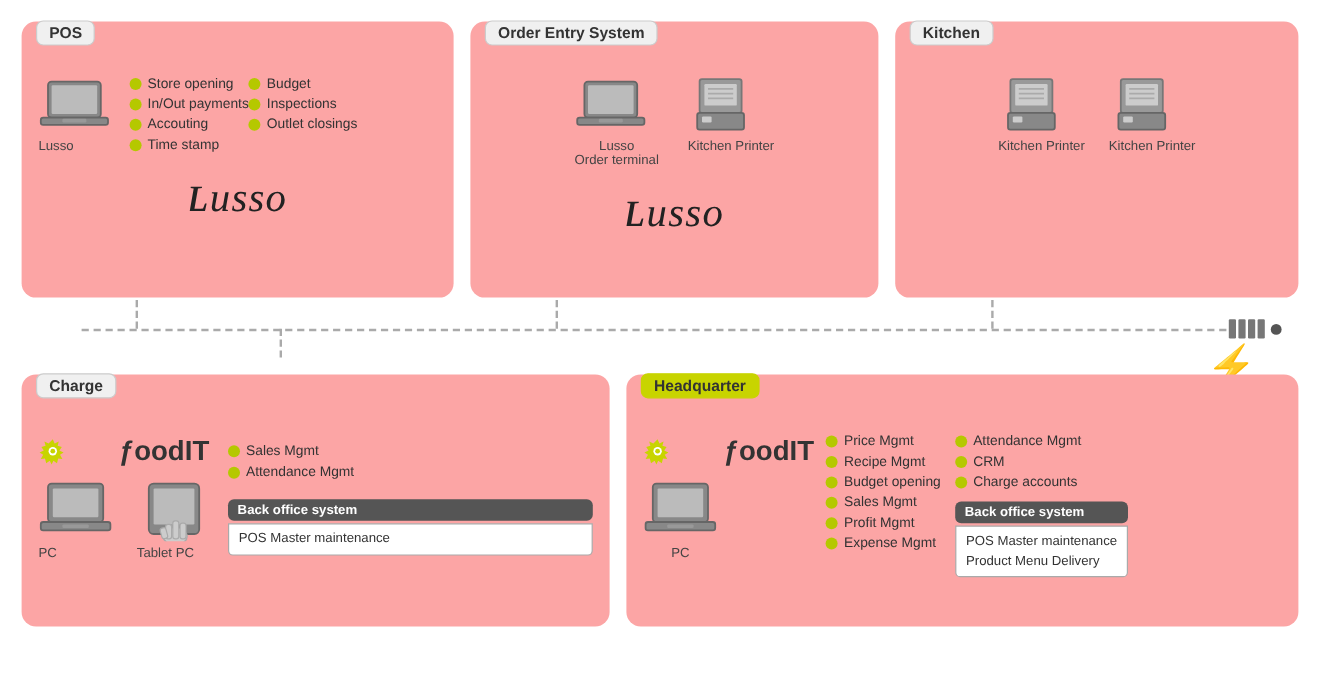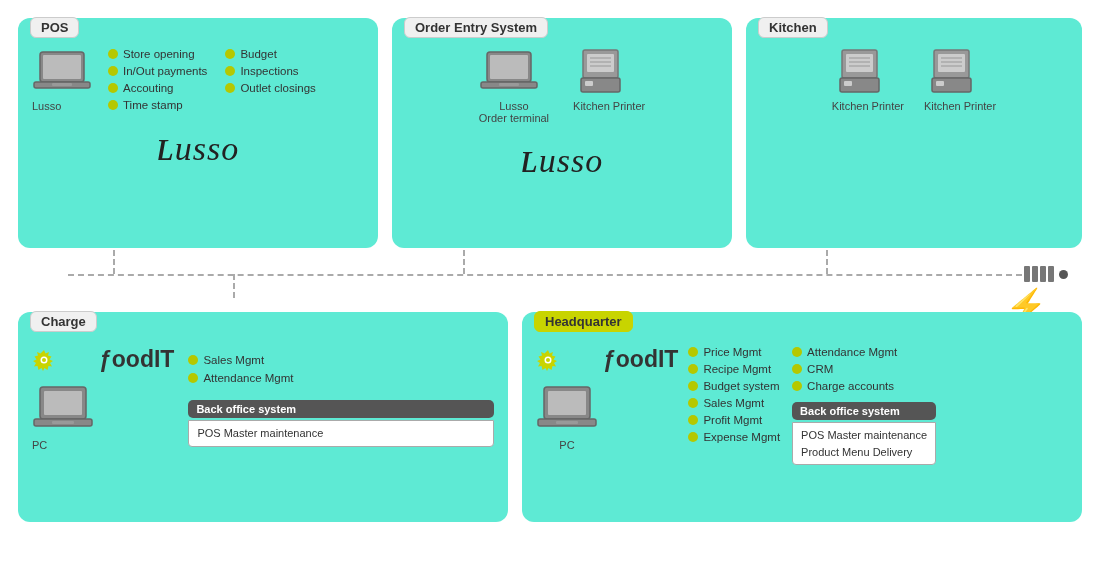--- a/index.html
+++ b/index.html
@@ -37,23 +37,23 @@
     
     .network-row {
       height: 48px;
       position: relative;
       display: flex;
       align-items: center;
       margin-top: 2px;
     }
 
     .panel {
-      background: #5eead4;
+      background: #fca5a5;
       border-radius: 12px;
-      padding: 12px 14px;
+      padding: 28px 14px;
       position: relative;
     }
     .panel-label {
       position: absolute;
       top: -1px;
       left: 12px;
       background: #f0f0f0;
       border: 1.5px solid #ccc;
       border-radius: 6px;
       padding: 2px 10px;
@@ -84,21 +84,21 @@
       align-items: flex-start;
       gap: 4px;
     }
     .device-label {
       font-size: 11px;
       color: #444;
       text-align: center;
     }
     .pos-features {
       display: flex;
-      gap: 18px;
+      gap: 0;
       margin-left: 6px;
     }
     .feature-col {
       display: flex;
       flex-direction: column;
       gap: 5px;
     }
     .feature-item {
       display: flex;
       align-items: center;
@@ -433,20 +433,40 @@
               <div class="laptop-icon">
                 <svg width="62" height="50" viewBox="0 0 62 50">
                   <rect x="8" y="2" width="46" height="32" rx="3" fill="#888" stroke="#666" stroke-width="1.5"></rect>
                   <rect x="12" y="6" width="38" height="24" rx="1" fill="#bbb"></rect>
                   <rect x="2" y="34" width="58" height="7" rx="2" fill="#888" stroke="#666" stroke-width="1.5"></rect>
                   <rect x="20" y="36" width="22" height="3" rx="1" fill="#999"></rect>
                 </svg>
               </div>
               <div class="device-label">PC</div>
             </div>
+            <div class="device-block">
+              <div class="tablet-icon">
+                <svg width="62" height="50" viewBox="0 0 62 50">
+
+                  <rect x="10" y="2" width="42" height="42" rx="4" fill="#888" stroke="#666" stroke-width="1.5"></rect>
+                  <rect x="14" y="6" width="34" height="30" rx="1" fill="#bbb"></rect>
+
+                  <g transform="translate(18, 28)">
+
+                    <ellipse cx="14" cy="18" rx="10" ry="7" fill="#ccc" stroke="#aaa" stroke-width="1"></ellipse>
+
+                    <rect x="6" y="8" width="5" height="12" rx="2" fill="#ccc" stroke="#aaa" stroke-width="1"></rect>
+                    <rect x="12" y="5" width="5" height="15" rx="2" fill="#ccc" stroke="#aaa" stroke-width="1"></rect>
+                    <rect x="18" y="7" width="5" height="13" rx="2" fill="#ccc" stroke="#aaa" stroke-width="1"></rect>
+                    <rect x="2" y="11" width="5" height="9" rx="2" fill="#ccc" stroke="#aaa" stroke-width="1" transform="rotate(-15,4,15)"></rect>
+                  </g>
+                </svg>
+              </div>
+              <div class="device-label">Tablet PC</div>
+            </div>
           </div>
         </div>
 
         <div class="outlet-right">
           <div class="feature-item" style="margin-top:8px;">
             <span class="dot"></span>
             <span>Sales Mgmt</span>
           </div>
           <div class="feature-item">
             <span class="dot"></span>
@@ -495,21 +515,21 @@
             <div class="feature-item">
               <span class="dot"></span>
               <span>Price Mgmt</span>
             </div>
             <div class="feature-item">
               <span class="dot"></span>
               <span>Recipe Mgmt</span>
             </div>
             <div class="feature-item">
               <span class="dot"></span>
-              <span>Budget system</span>
+              <span>Budget opening</span>
             </div>
             <div class="feature-item">
               <span class="dot"></span>
               <span>Sales Mgmt</span>
             </div>
             <div class="feature-item">
               <span class="dot"></span>
               <span>Profit Mgmt</span>
             </div>
             <div class="feature-item">

